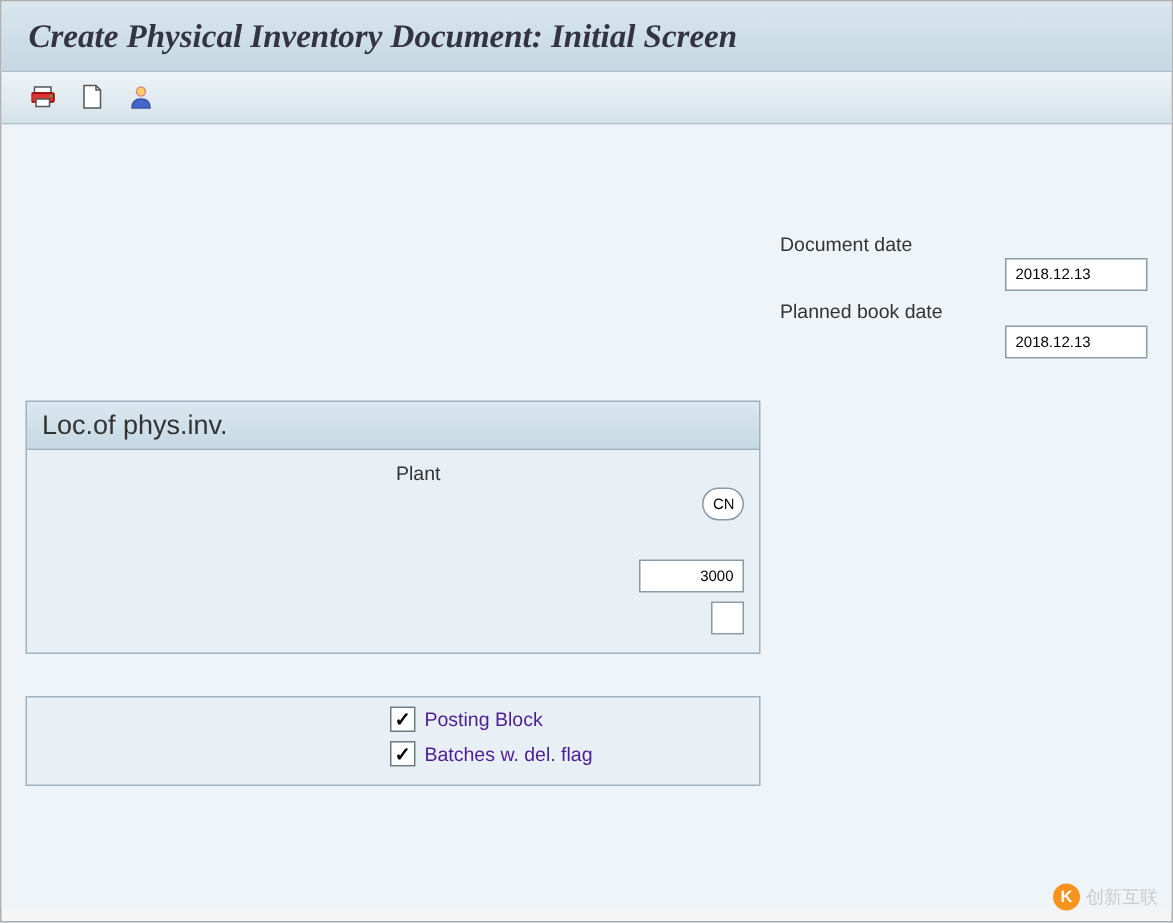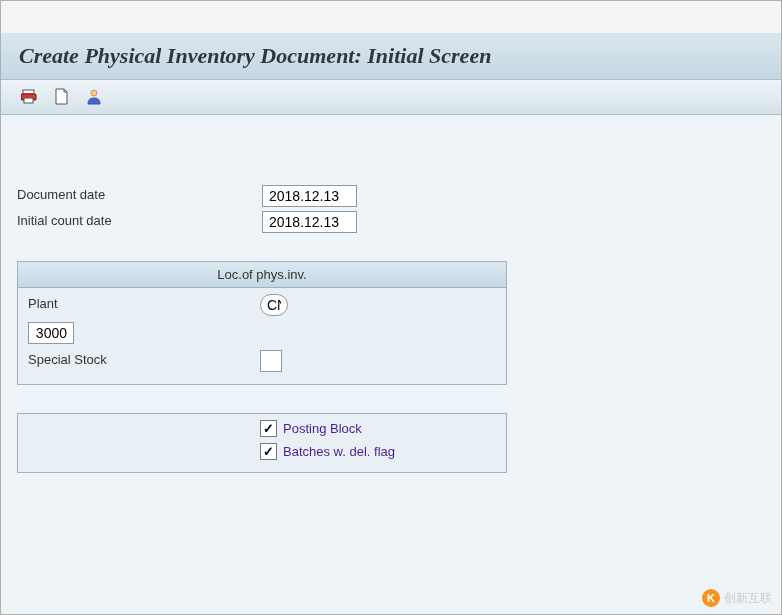--- a/index.html
+++ b/index.html
@@ -13,21 +13,20 @@
       background: #f5f5f5;
       width: 782px;
       height: 615px;
       overflow: hidden;
       border: 1px solid #b0b0b0;
     }
     .header {
       background: linear-gradient(to bottom, #d9e6ee 0%, #c5d8e3 100%);
       padding: 10px 18px;
       border-bottom: 1px solid #a9bdc9;
-      margin-top: 32px;
     }
     .title {
       font-family: Georgia, serif;
       font-style: italic;
       font-weight: bold;
       font-size: 22px;
       color: #333344;
     }
     .toolbar {
       background: linear-gradient(to bottom, #eef4f8 0%, #d5e2ea 100%);
@@ -45,53 +44,53 @@
       justify-content: center;
       cursor: pointer;
     }
     .content {
       padding: 70px 16px 10px 16px;
       background: #eef4f8;
       height: calc(100% - 90px);
     }
     .field-row {
       display: flex;
-      align-items: flex-start;
+      align-items: flex-end;
       margin-bottom: 4px;
+      flex-direction: column;
     }
     .field-label {
       width: 245px;
       color: #333;
       padding: 2px 0;
     }
     .field-input {
       border: 1px solid #8a9aa8;
       background: #fff;
       padding: 2px 6px;
       font-family: Arial, sans-serif;
-      font-size: 14px;
+      font-size: 10px;
       height: 22px;
     }
     .input-date { width: 95px; }
     .input-plant { width: 28px; border-radius: 11px; }
-    .input-sloc { width: 46px; }
+    .input-sloc { width: 70px; margin-top: 20px; }
     .input-special { width: 22px; }
     .group {
       margin-top: 28px;
       border: 1px solid #9eb3c2;
       background: #e8f0f5;
       width: 490px;
     }
     .group-header {
       background: linear-gradient(to bottom, #dce8f0 0%, #c5d8e3 100%);
       border-bottom: 1px solid #9eb3c2;
       padding: 5px 10px;
       color: #333;
-      font-size: 13px;
-      text-align: center;
+      font-size: 18px;
     }
     .group-body {
       padding: 6px 10px;
     }
     .group-body .field-row {
       margin-bottom: 6px;
     }
     .group-body .field-label {
       width: 232px;
     }
@@ -170,36 +169,35 @@
   </div>
 </div>
 
 <div class="content">
 
   <div class="field-row">
     <div class="field-label">Document date</div>
     <input class="field-input input-date" value="2018.12.13" style="">
   </div>
   <div class="field-row">
-    <div class="field-label">Initial count date</div>
+    <div class="field-label">Planned book date</div>
     <input class="field-input input-date" value="2018.12.13" style="">
   </div>
 
   <div class="group">
     <div class="group-header">Loc.of phys.inv.</div>
     <div class="group-body">
       <div class="field-row">
         <div class="field-label">Plant</div>
         <input class="field-input input-plant" value="CN59" style="">
       </div>
       <div class="field-row">
         <input class="field-input input-sloc" style="text-align: right;" value="3000">
       </div>
       <div class="field-row">
-        <div class="field-label">Special Stock</div>
         <input class="field-input input-special" value="" style="">
       </div>
     </div>
   </div>
 
   <div class="group">
     <div class="group-body">
       <div class="checkbox-row">
         <div class="checkbox">✓</div>
         <div class="checkbox-label">Posting Block</div>

